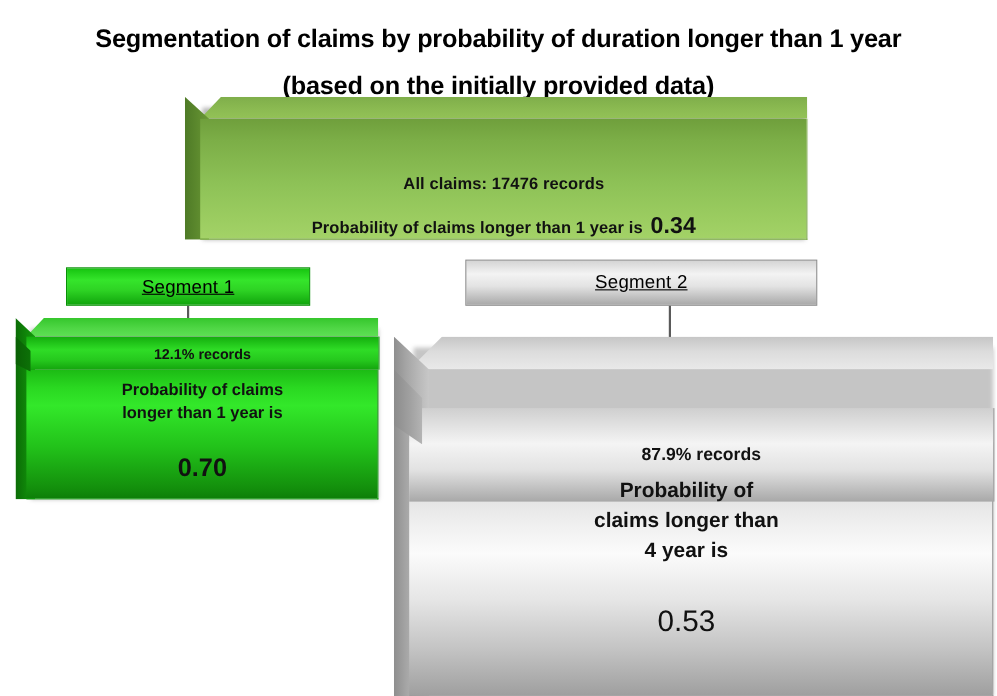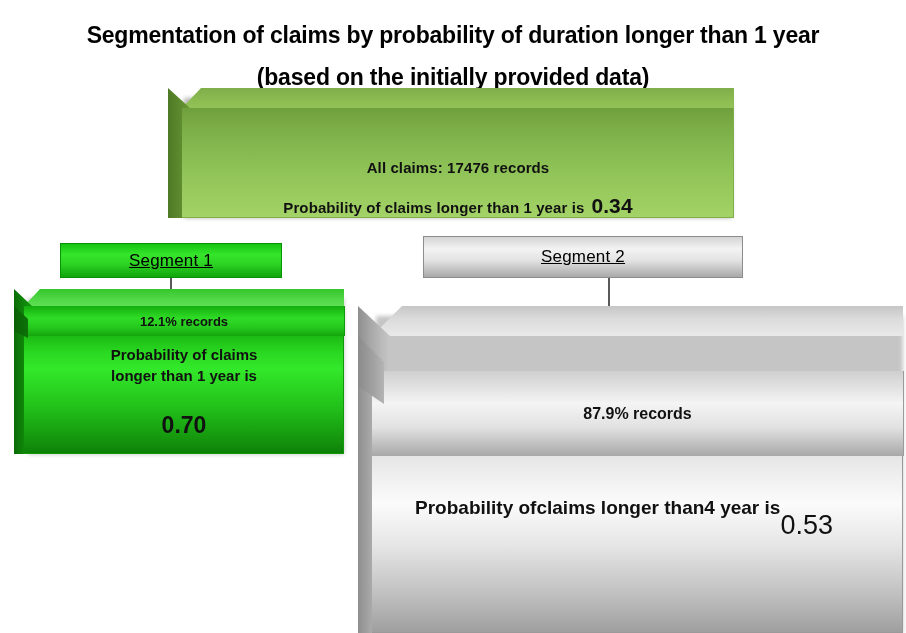--- a/index.html
+++ b/index.html
@@ -202,21 +202,21 @@
   }
   #seg2-front {
     left: 14px; top: 96px; width: 531px; height: 231px;
     background: linear-gradient(180deg, #c2c2c2 0%, #d8d8d8 12%, #efefef 32%, #fbfbfb 44%, #e6e6e6 62%, #c3c3c3 82%, #9f9f9f 100%);
     border-right: 1px solid #9a9a9a;
     border-bottom: 1px solid #9a9a9a;
   }
   #seg2-text {
     position: absolute;
     left: 14px; top: 96px; width: 504px; height: 210px;
-    display: flex; flex-direction: row;
+    display: flex; flex-direction: column;
     align-items: center; justify-content: center;
     color: #111111; text-align: center;
   }
   #seg2-text .body-line {
     font-size: 19px; font-weight: bold; line-height: 27px;
   }
   #seg2-prob {
     font-size: 27px; font-weight: normal; margin-top: 36px;
   }
 </style>

